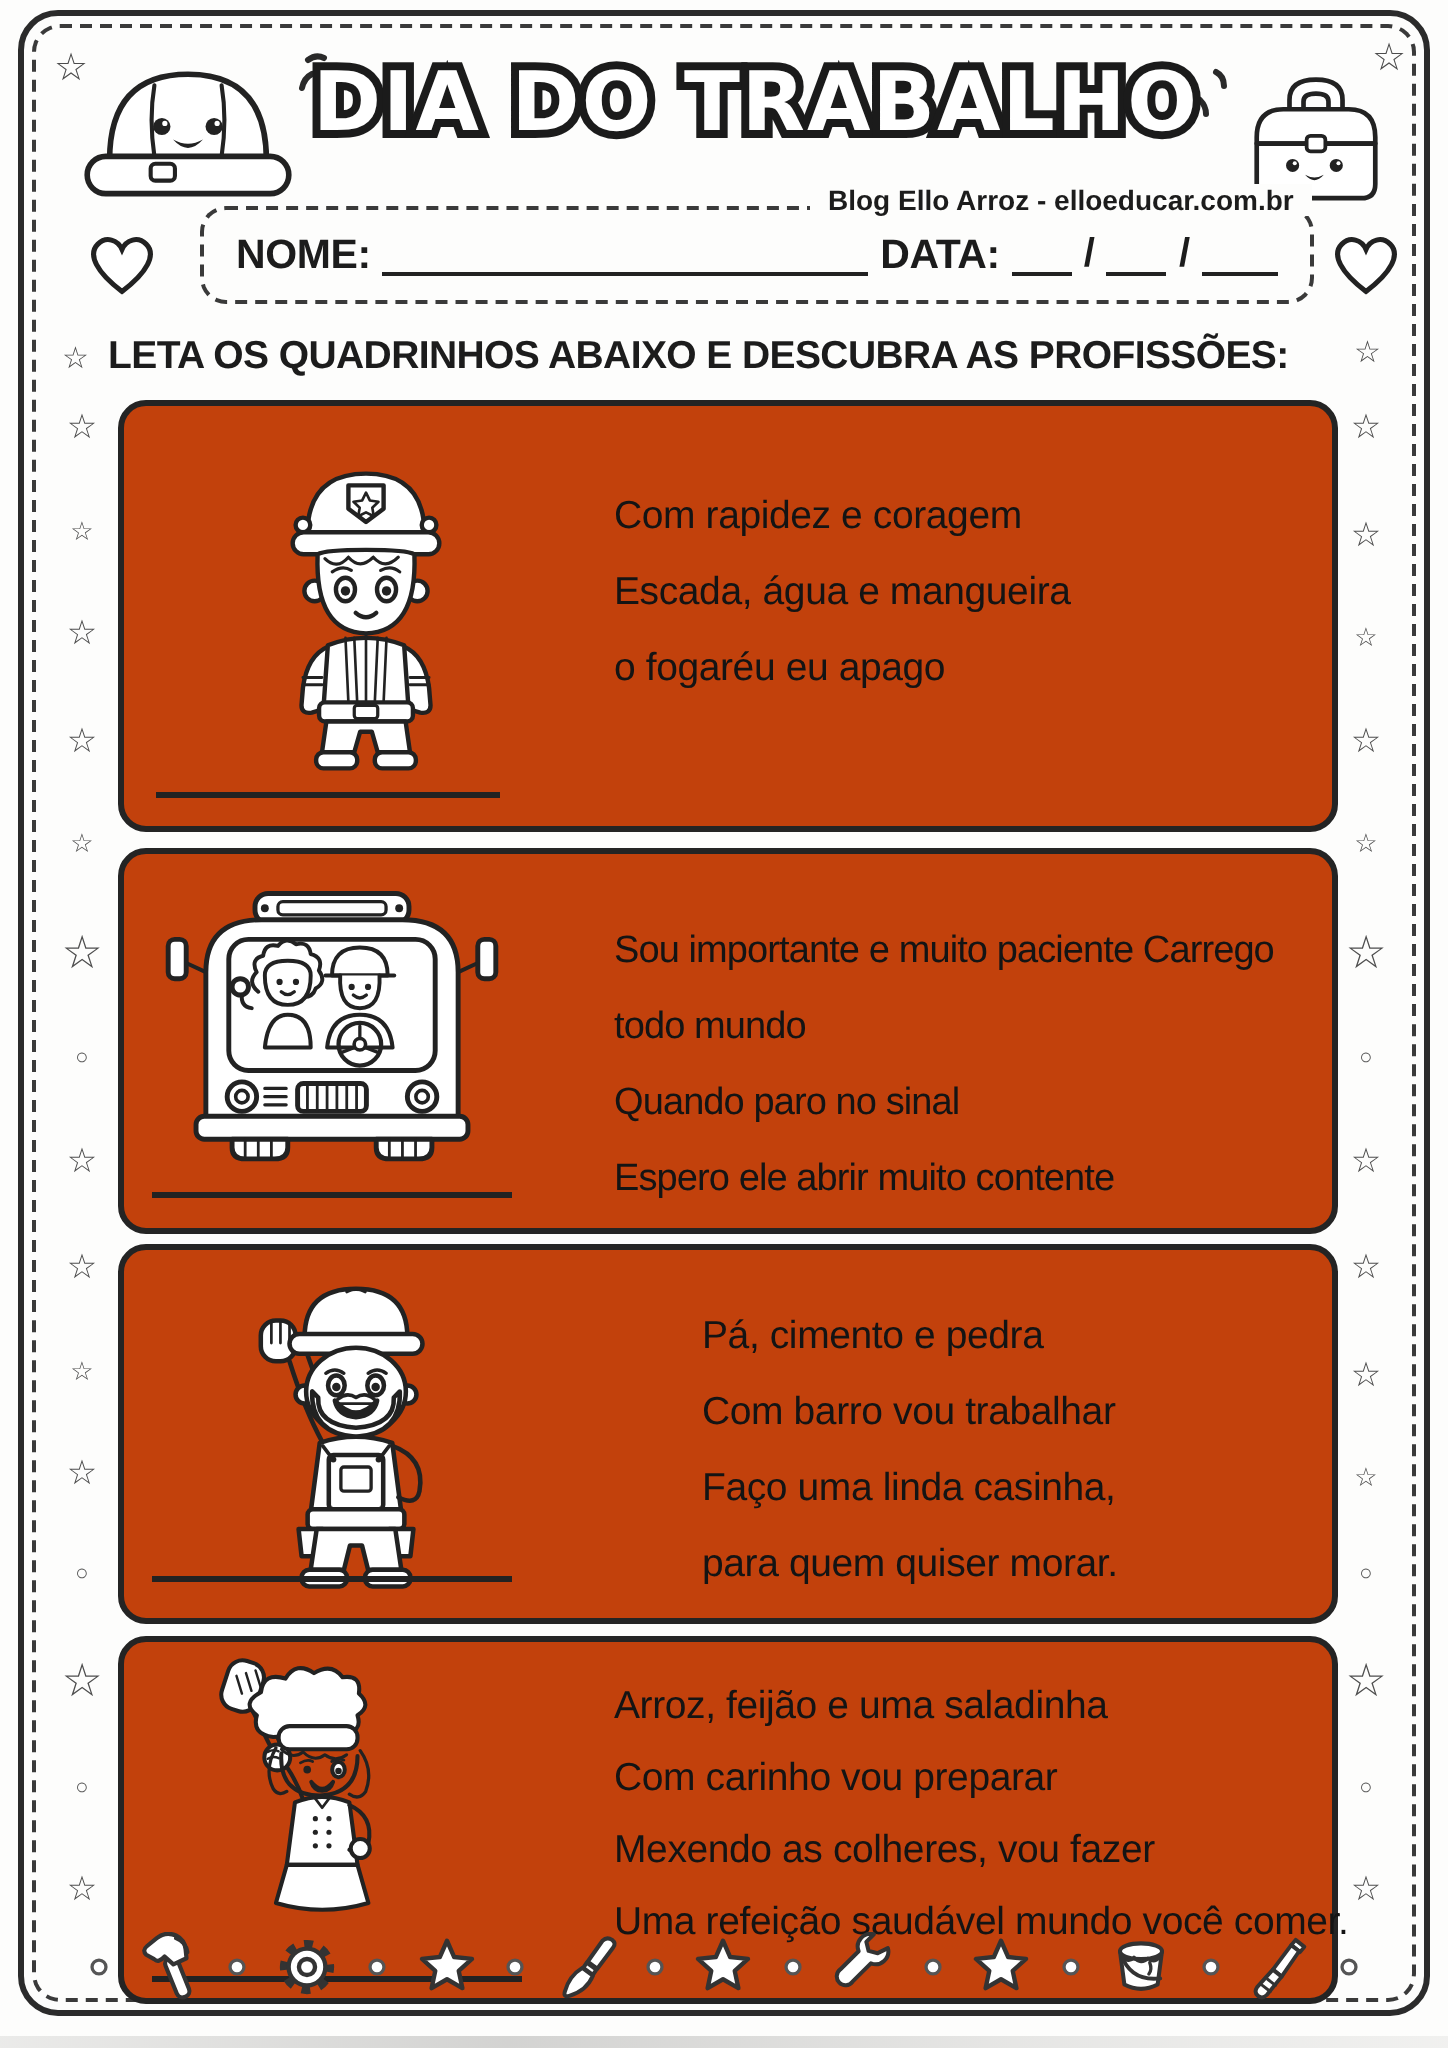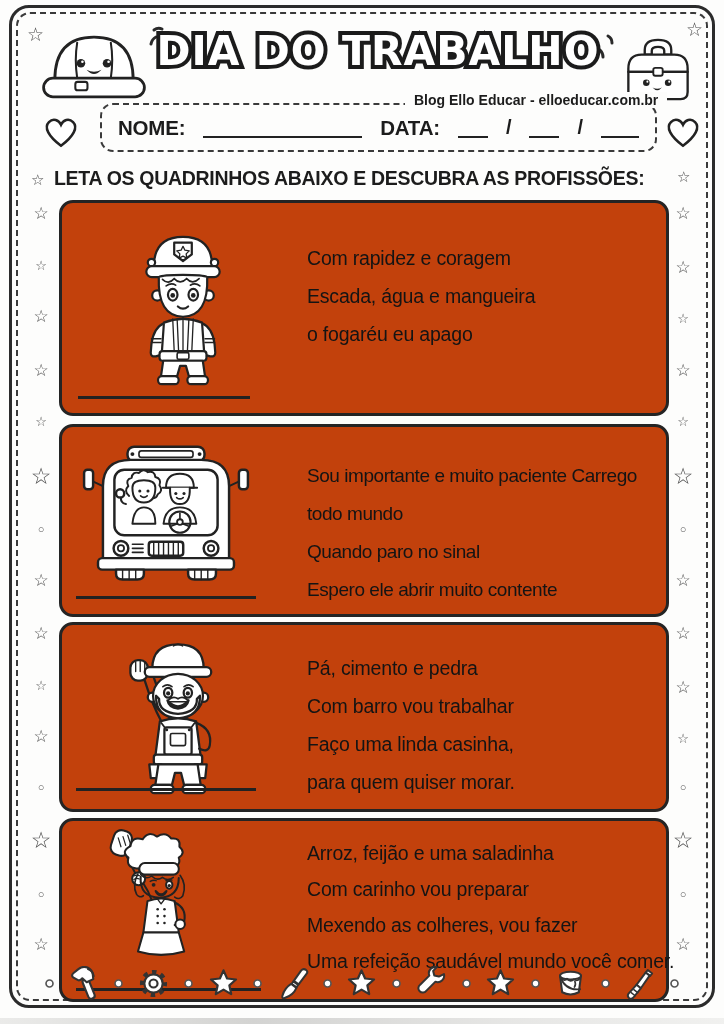--- a/index.html
+++ b/index.html
@@ -21,21 +21,21 @@
     font-family:"DejaVu Sans", sans-serif; font-weight:800; font-size:41px; letter-spacing:1px;}
   .t-stroke{color:#1b1b1b; -webkit-text-stroke:8px #1b1b1b;
     text-shadow:-2px -2px 0 #1b1b1b,2px -2px 0 #1b1b1b,-2px 2px 0 #1b1b1b,2px 2px 0 #1b1b1b;}
   .t-fill{color:#ffffff;}
   .corner-star{position:absolute; color:#4c4c4c; font-size:19px; line-height:1;}
   .credit{position:absolute; left:405px; top:92px; z-index:3; background:#fdfdfc;
     padding:0 9px; font-size:14px; font-weight:700; letter-spacing:0;}
   
   .name-box{position:absolute; left:100px; top:103px; width:557px; height:49px; z-index:1;
     border:2px dashed #3a3a3a; border-radius:13px;
-    display:flex; align-items:center; padding:0 16px; box-sizing:border-box; gap:18px;}
+    display:flex; align-items:center; padding:0 16px; box-sizing:border-box; gap:6px;}
   .nb-label{font-size:20.5px; font-weight:700; letter-spacing:-0.2px;}
   .blank{border-bottom:2.6px solid #222; height:21px; box-sizing:border-box;}
   .blank-name{flex:1;}
   .blank-d{width:30px;}
   .blank-d3{width:38px;}
   .slash{font-size:20px; font-weight:700;}
   .heart{position:absolute; top:111px;}
   
   .instruction{position:absolute; left:54px; top:167px; font-size:19.5px; font-weight:700;
     letter-spacing:-0.3px; white-space:nowrap;}
@@ -117,21 +117,21 @@
       <path d="M17 60 h76 v26 q0 9 -9 9 h-58 q-9 0 -9 -9 z"></path>
       <rect x="49" y="55" width="12" height="10" rx="2.5" stroke-width="2.4"></rect>
       <circle cx="40" cy="74" r="4.2" fill="#222" stroke="none"></circle>
       <circle cx="68" cy="74" r="4.2" fill="#222" stroke="none"></circle>
       <circle cx="41.4" cy="72.6" r="1.3" fill="#fff" stroke="none"></circle>
       <circle cx="69.4" cy="72.6" r="1.3" fill="#fff" stroke="none"></circle>
       <path d="M48 80 Q54 87 60 80 Q54 83.5 48 80 Z" fill="#222" stroke="none"></path>
     </g>
   </svg>
 
-  <div class="credit">Blog Ello Educar - elloeducar.com.br</div>
+  <div class="credit">Blog Ello Arroz - elloeducar.com.br</div>
 
   <svg class="heart" style="left:40px;" width="42" height="40" viewBox="0 0 40 38">
     <path d="M20 33 C8 24 3.5 15.5 8.5 10.5 C12.5 6.5 18 8.5 20 13 C22 8.5 27.5 6.5 31.5 10.5 C36.5 15.5 32 24 20 33 Z" fill="#fff" stroke="#222" stroke-width="2.4"></path>
   </svg>
   <svg class="heart" style="left:662px;" width="42" height="40" viewBox="0 0 40 38">
     <path d="M20 33 C8 24 3.5 15.5 8.5 10.5 C12.5 6.5 18 8.5 20 13 C22 8.5 27.5 6.5 31.5 10.5 C36.5 15.5 32 24 20 33 Z" fill="#fff" stroke="#222" stroke-width="2.4"></path>
   </svg>
 
   <div class="name-box">
     <span class="nb-label">NOME:</span>
@@ -270,21 +270,21 @@
         <rect x="80" y="132" width="20" height="16" rx="2" stroke-width="2.2"></rect>
         <rect x="58" y="160" width="64" height="13" rx="3.5"></rect>
         <path d="M52 173 h16 l-2 18 h-12 z"></path>
         <path d="M112 173 h16 l-2 18 h-12 z"></path>
         <path d="M64 173 L60 200 L82 200 L86 184 L94 184 L98 200 L120 200 L116 173 Z"></path>
         <rect x="54" y="200" width="30" height="11" rx="5"></rect>
         <rect x="96" y="200" width="30" height="11" rx="5"></rect>
       </g>
     </svg>
     <div class="answer-line" style="left:14px; width:180px; bottom:18px;"></div>
-    <div class="riddle-text" style="top:24px;">
+    <div class="riddle-text" style="top:24px;margin-left:44px;">
       <span>Pá, cimento e pedra</span>
       <span>Com barro vou trabalhar</span>
       <span>Faço uma linda casinha,</span>
       <span>para quem quiser morar.</span>
     </div>
   </div>
 
   <div class="riddle-box" style="top:818px; height:184px;">
     <svg class="illus" style="left:32px; top:4px;" width="126" height="136" viewBox="0 0 180 200">
       <g fill="#fff" stroke="#222" stroke-width="3" stroke-linecap="round" stroke-linejoin="round">

